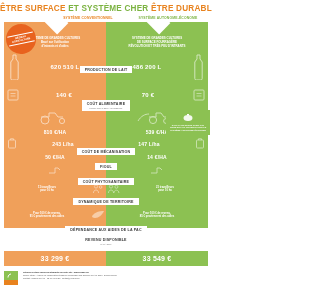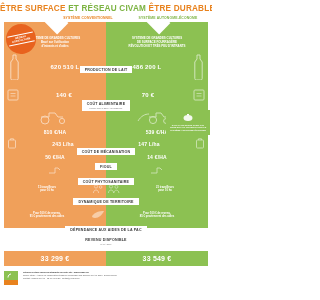--- a/index.html
+++ b/index.html
@@ -135,22 +135,22 @@
   .ftext{ font-size:2px; line-height:2.8px; color:#555; }
   .ftext .l1{ color:#333; font-weight:bold; }
 </style>
 </head>
 <body>
 
 <div class="sheet">
 
   <div class="title">
     <span class="em">ÊTRE SURFACE</span>
-    <span>ET RÉSEAU</span>
-    <span>CIVAM</span>
+    <span>ET SYSTÈME</span>
+    <span>CHER</span>
     <span class="em">ÊTRE DURABLE</span>
   </div>
 
   <div class="colheads">
     <div class="colhead left">SYSTÈME CONVENTIONNEL</div>
     <div class="colhead right">SYSTÈME AUTONOME-ÉCONOME</div>
   </div>
 
   <div class="stamp">
     <div class="stamp-inner">

